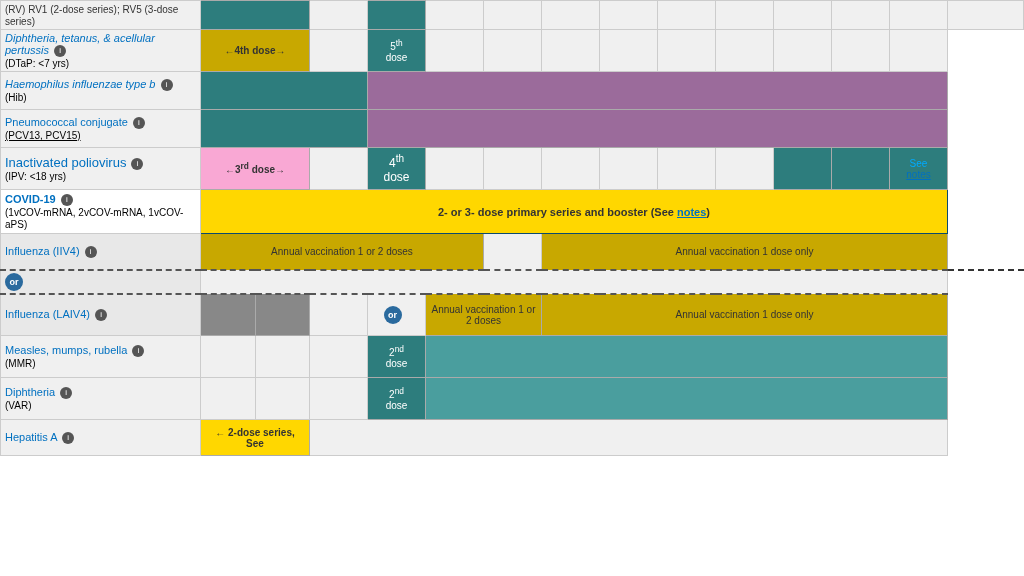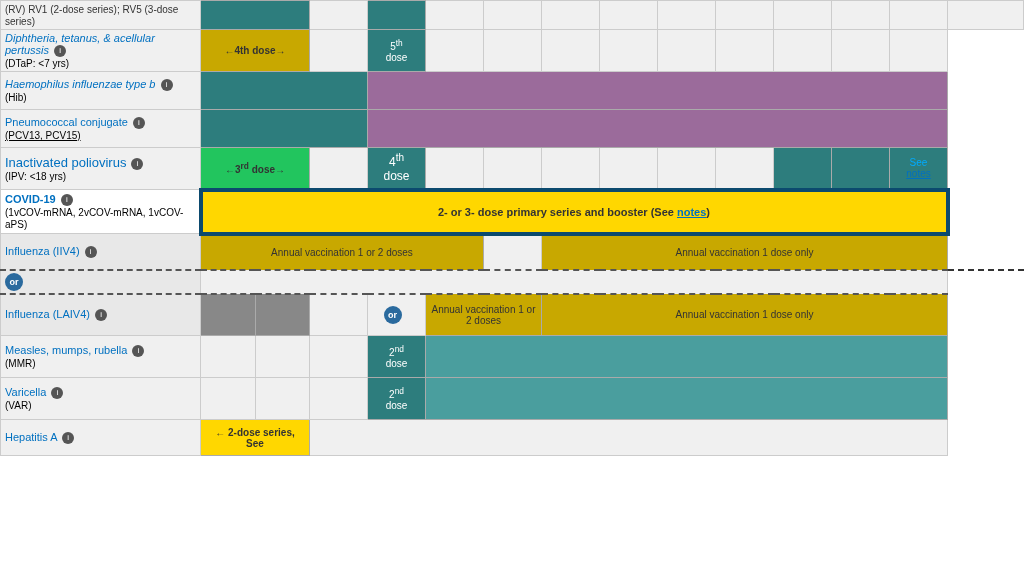--- a/index.html
+++ b/index.html
@@ -126,41 +126,41 @@
     <td colspan="3" style="background:#2d7d7d; border:1px solid #aaa;"></td>
     <td colspan="10" style="background:#9b6b9b; border:1px solid #aaa;"></td>
   </tr>
 
   <tr style="height:42px;">
     <td class="vaccine-name-cell" style="background:#f0f0f0; border:1px solid #ccc;">
       <a href="#" style="color:#0070c0; font-size:13px;">Inactivated poliovirus</a>
       <span class="info-icon">i</span><br>
       <span style="font-size:10px;">(IPV: &lt;18 yrs)</span>
     </td>
-    <td colspan="2" style="background:#22c55e; border:1px solid #aaa; text-align:center; color:#333; font-size:10px; font-weight:bold;margin-left:8px;">←3<sup>rd</sup> dose→</td>
+    <td colspan="2" style="background:#f9a8d4; border:1px solid #aaa; text-align:center; color:#333; font-size:10px; font-weight:bold;margin-left:8px;">←3<sup>rd</sup> dose→</td>
     <td style="background:#f0f0f0; border:1px solid #ccc;"></td>
     <td style="background:#2d7d7d; border:1px solid #aaa; text-align:center; color:#fff; font-size:12px;">4<sup>th</sup><br>dose</td>
     <td style="background:#f0f0f0; border:1px solid #ccc;"></td>
     <td style="background:#f0f0f0; border:1px solid #ccc;"></td>
     <td style="background:#f0f0f0; border:1px solid #ccc;"></td>
     <td style="background:#f0f0f0; border:1px solid #ccc;"></td>
     <td style="background:#f0f0f0; border:1px solid #ccc;"></td>
     <td style="background:#f0f0f0; border:1px solid #ccc;"></td>
     <td style="background:#2d7d7d; border:1px solid #aaa;"></td>
     <td style="background:#2d7d7d; border:1px solid #aaa;"></td>
     <td style="background:#2d7d7d; border:1px solid #aaa; text-align:center; color:#0af; font-size:10px;">See<br><span class="see-notes">notes</span></td>
   </tr>
 
   <tr style="height:44px;">
     <td class="vaccine-name-cell" style="background:#fff; border:1px solid #ccc;">
       <a href="#" style="color:#0070c0; font-size:11px; font-weight:bold;">COVID-19</a>
       <span class="info-icon">i</span><br>
       <span style="font-size:10px;">(1vCOV-mRNA, 2vCOV-mRNA, 1vCOV-aPS)</span>
     </td>
-    <td colspan="13" style="background:#ffd700; border:4px solid #0c4a6e; text-align:center; color:#333; font-size:11px; font-weight:bold;">
+    <td colspan="13" style="background:#ffd700; border:1px solid #0c4a6e; text-align:center; color:#333; font-size:11px; font-weight:bold;">
       2- or 3- dose primary series and booster (See <a href="#" style="color:#0070c0;">notes</a>)
     </td>
   </tr>
 
   <tr style="height:36px; border-bottom: 2px dashed #333;">
     <td class="vaccine-name-cell" style="background:#e8e8e8; border:1px solid #ccc; border-bottom: 2px dashed #555;">
       <a href="#" style="color:#0070c0; font-size:11px;">Influenza (IIV4)</a>
       <span class="info-icon">i</span>
     </td>
     <td colspan="5" style="background:#c8a800; border:1px solid #aaa; border-bottom:2px dashed #555; text-align:center; color:#333; font-size:10px;">Annual vaccination 1 or 2 doses</td>
@@ -199,21 +199,21 @@
     </td>
     <td style="background:#f0f0f0; border:1px solid #ccc;"></td>
     <td style="background:#f0f0f0; border:1px solid #ccc;"></td>
     <td style="background:#f0f0f0; border:1px solid #ccc;"></td>
     <td style="background:#2d7d7d; border:1px solid #aaa; text-align:center; color:#fff; font-size:10px;">2<sup>nd</sup><br>dose</td>
     <td colspan="9" style="background:#4a9e9e; border:1px solid #aaa;"></td>
   </tr>
 
   <tr style="height:42px;">
     <td class="vaccine-name-cell" style="background:#f0f0f0; border:1px solid #ccc;">
-      <a href="#" style="color:#0070c0; font-size:11px;">Varicella</a>
+      <a href="#" style="color:#0070c0; font-size:11px;">Diphtheria</a>
       <span class="info-icon">i</span><br>
       <span style="font-size:10px;">(VAR)</span>
     </td>
     <td style="background:#f0f0f0; border:1px solid #ccc;"></td>
     <td style="background:#f0f0f0; border:1px solid #ccc;"></td>
     <td style="background:#f0f0f0; border:1px solid #ccc;"></td>
     <td style="background:#2d7d7d; border:1px solid #aaa; text-align:center; color:#fff; font-size:10px;">2<sup>nd</sup><br>dose</td>
     <td colspan="9" style="background:#4a9e9e; border:1px solid #aaa;"></td>
   </tr>
 

